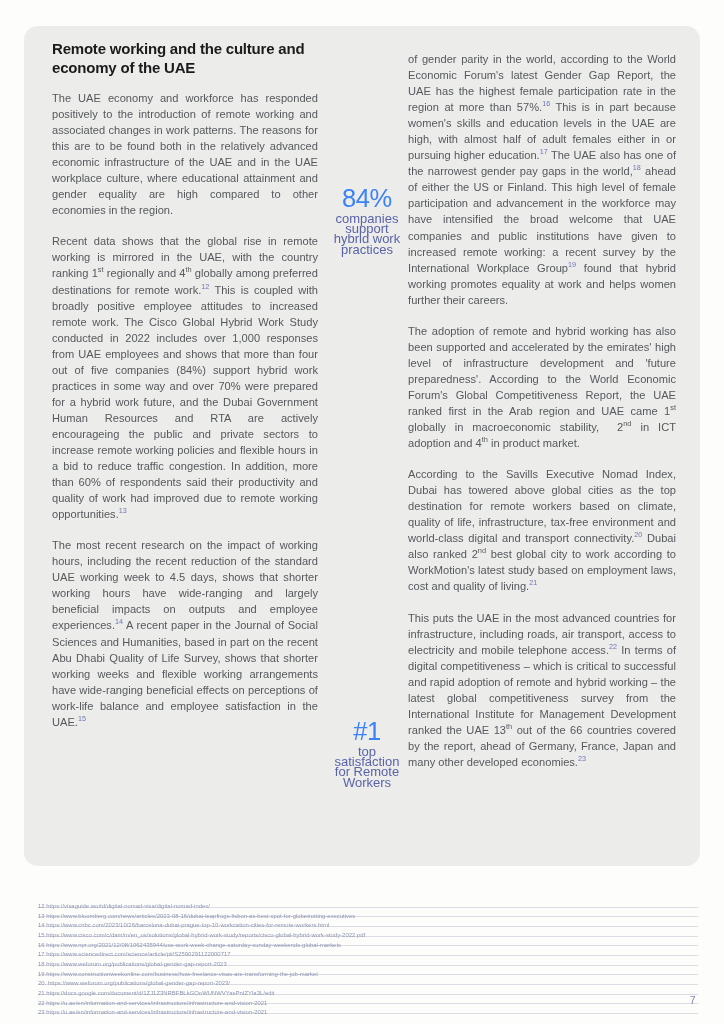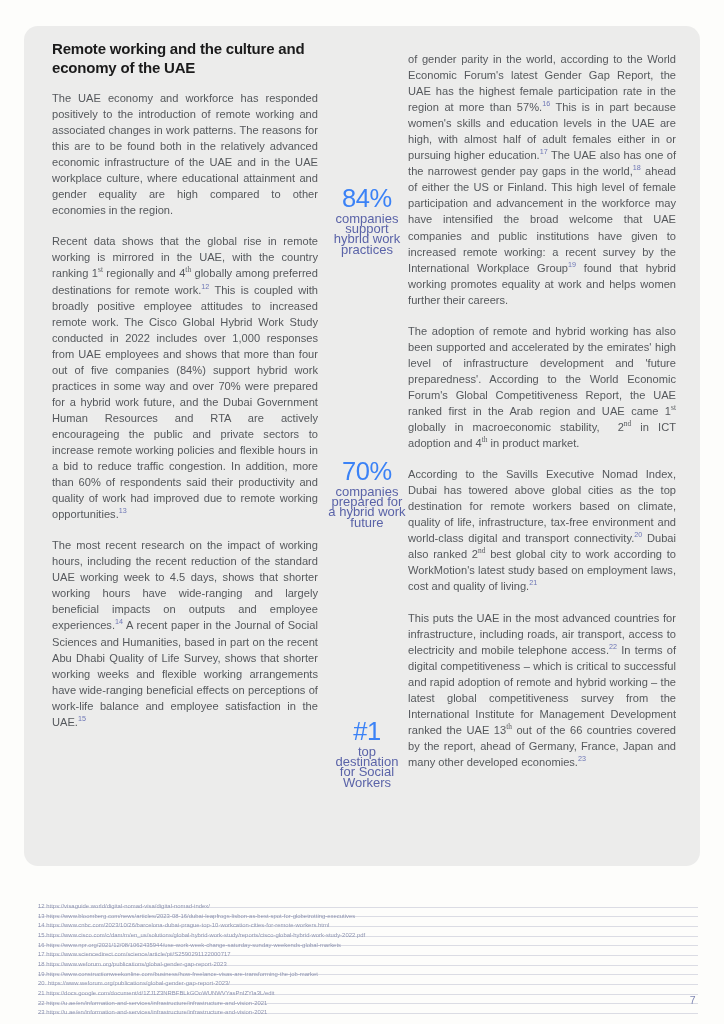--- a/index.html
+++ b/index.html
@@ -88,21 +88,20 @@
   sup.ref {
     font-size: 7.2px;
     color: #6d76b5;
     vertical-align: super;
     line-height: 0;
   }
   sup.ord {
     font-size: 7.4px;
     vertical-align: super;
     line-height: 0;
-    font-family: Liberation Serif, serif;
   }
 
   
   .stat {
     position: absolute;
     width: 86px;
     text-align: center;
     color: #5a63a8;
   }
   .stat-number {
@@ -181,28 +180,24 @@
 
     </div>
 
     <div class="col-mid">
 
       <div class="stat stat-1">
         <span class="stat-number">84%</span>
         <span class="stat-caption">companies support hybrid work practices</span>
       </div>
 
-      <div class="stat stat-2">
-        <span class="stat-number">70%</span>
-        <span class="stat-caption">companies prepared for a hybrid work future</span>
-      </div>
 
       <div class="stat stat-3">
         <span class="stat-number">#1</span>
-        <span class="stat-caption">top destination for Social Workers</span>
+        <span class="stat-caption">top satisfaction for Remote Workers</span>
       </div>
 
     </div>
 
     <div class="col-right">
 
       <p class="body">of gender parity in the world, according to the World Economic Forum's latest Gender Gap Report, the UAE has the highest female participation rate in the region at more than 57%.<sup class="ref">16</sup> This is in part because women's skills and education levels in the UAE are high, with almost half of adult females either in or pursuing higher education.<sup class="ref">17</sup> The UAE also has one of the narrowest gender pay gaps in the world,<sup class="ref">18</sup> ahead of either the US or Finland. This high level of female participation and advancement in the workforce may have intensified the broad welcome that UAE companies and public institutions have given to increased remote working: a recent survey by the International Workplace Group<sup class="ref">19</sup> found that hybrid working promotes equality at work and helps women further their careers.</p>
 
       <p class="body">The adoption of remote and hybrid working has also been supported and accelerated by the emirates' high level of infrastructure development and 'future preparedness'. According to the World Economic Forum's Global Competitiveness Report, the UAE ranked first in the Arab region and UAE came 1<sup class="ord">st</sup> globally in macroeconomic stability,&nbsp; 2<sup class="ord">nd</sup> in ICT adoption and 4<sup class="ord">th</sup> in product market.</p>
 

